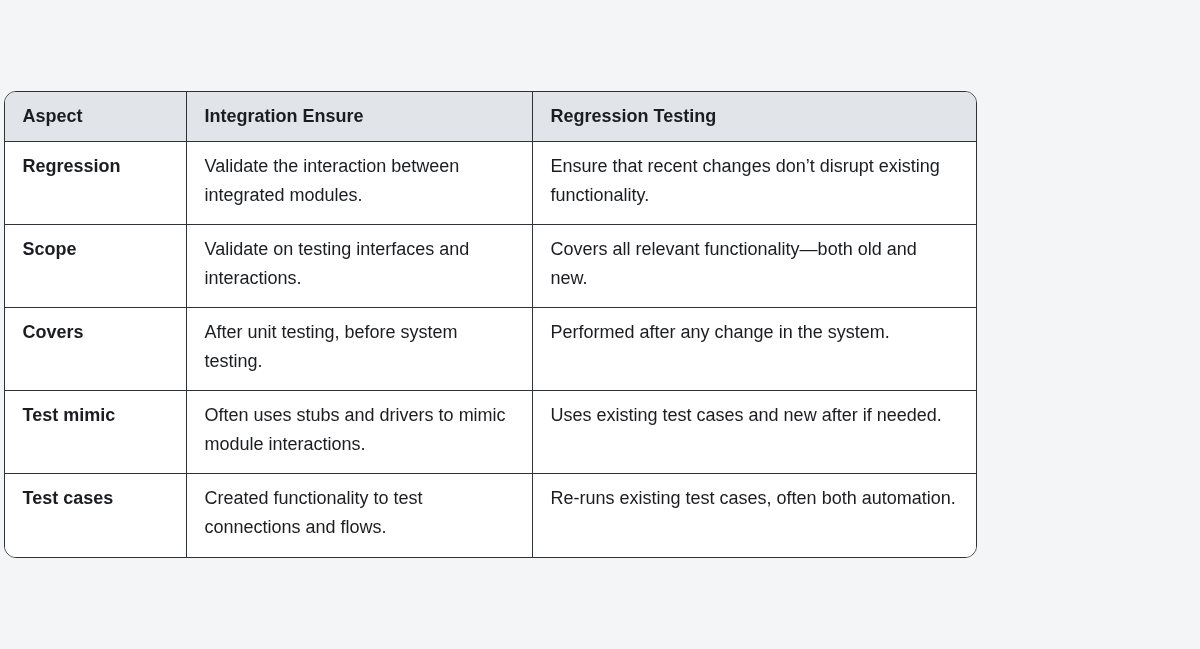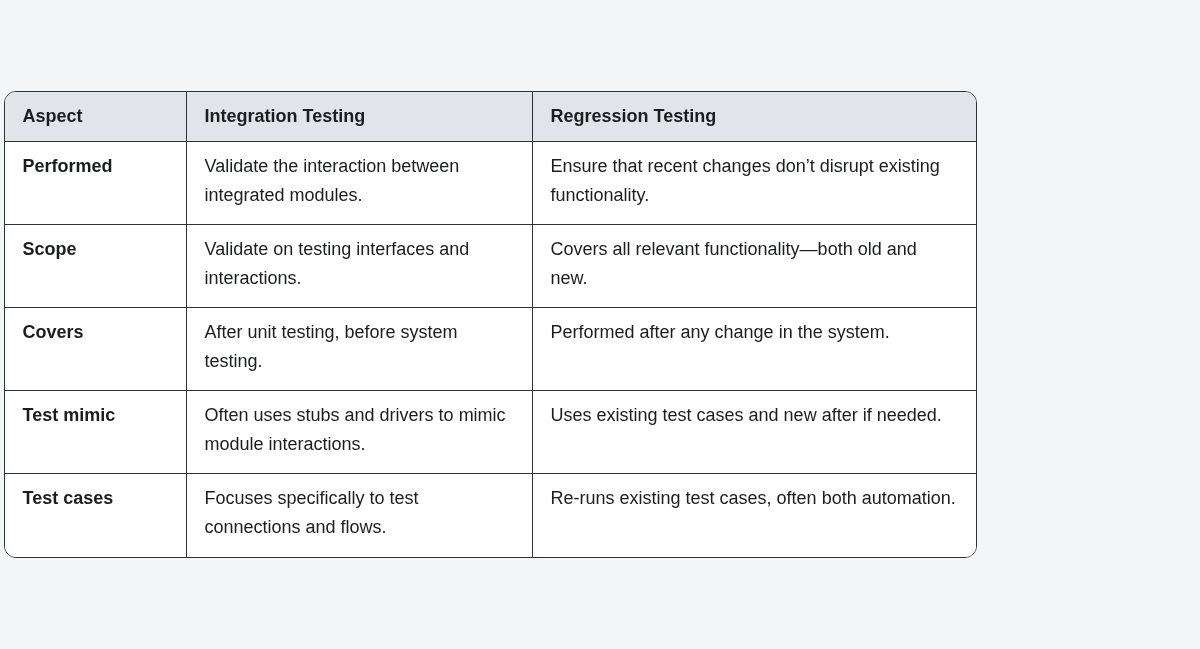--- a/index.html
+++ b/index.html
@@ -72,45 +72,45 @@
 <div class="page">
   <table class="compare">
     <colgroup>
       <col style="width:182px">
       <col style="width:346px">
       <col style="width:443px">
     </colgroup>
     <thead>
       <tr>
         <th class="aspect">Aspect</th>
-        <th>Integration Testing</th>
+        <th>Integration Ensure</th>
         <th>Regression Testing</th>
       </tr>
     </thead>
     <tbody>
       <tr>
-        <td class="aspect">Performed</td>
+        <td class="aspect">Regression</td>
         <td>Validate the interaction between integrated modules.</td>
         <td>Ensure that recent changes don’t disrupt existing functionality.</td>
       </tr>
       <tr>
         <td class="aspect">Scope</td>
         <td>Validate on testing interfaces and interactions.</td>
         <td>Covers all relevant functionality—both old and new.</td>
       </tr>
       <tr>
         <td class="aspect">Covers</td>
         <td>After unit testing, before system testing.</td>
         <td>Performed after any change in the system.</td>
       </tr>
       <tr>
         <td class="aspect">Test mimic</td>
         <td>Often uses stubs and drivers to mimic module interactions.</td>
         <td>Uses existing test cases and new after if needed.</td>
       </tr>
       <tr>
         <td class="aspect">Test cases</td>
-        <td>Focuses specifically to test connections and flows.</td>
+        <td>Created functionality to test connections and flows.</td>
         <td>Re-runs existing test cases, often both automation.</td>
       </tr>
     </tbody>
   </table>
 </div>
 
 </body></html>

